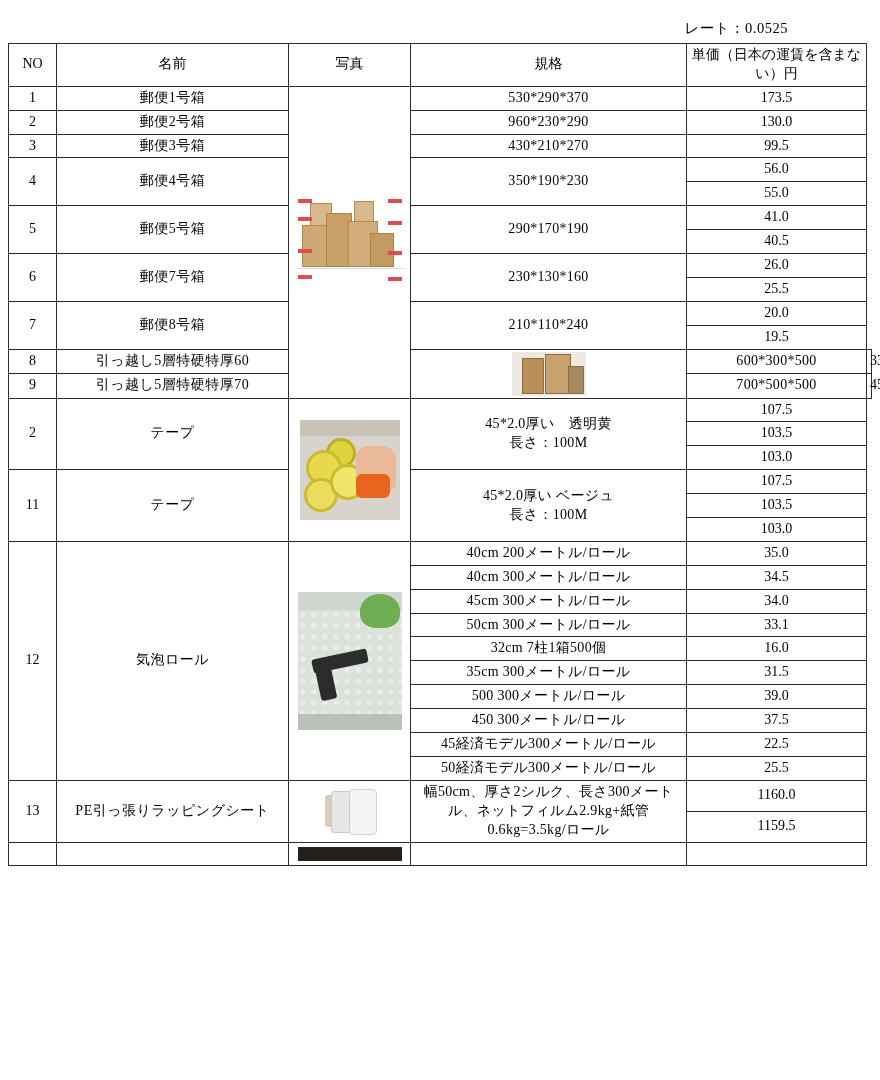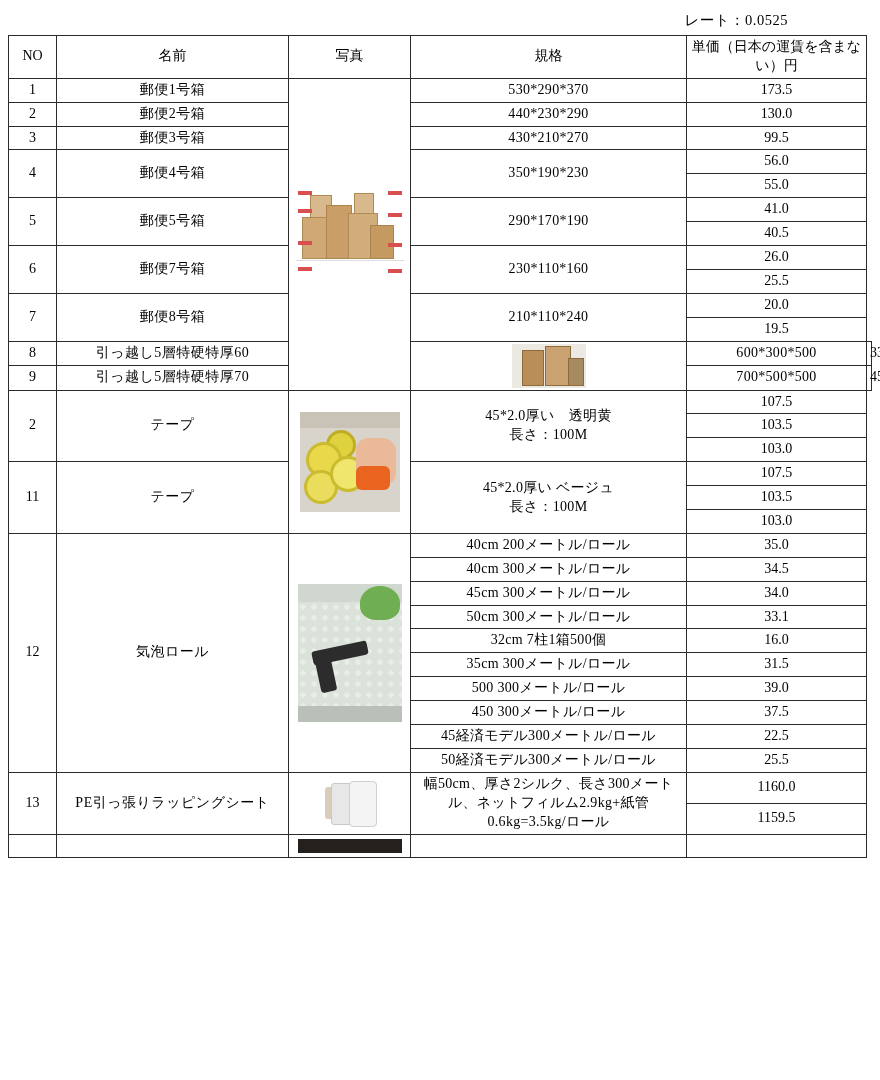--- a/index.html
+++ b/index.html
@@ -13,21 +13,21 @@
     font-family: "Liberation Serif", "DejaVu Serif", serif;
     color: #000000;
     overflow: hidden;
     position: relative;
   }
   .page {
     width: 808px;
     height: 1080px;
     position: relative;
     box-sizing: border-box;
-    padding: 4px 8px;
+    padding: 12px 8px;
   }
   .rate-line {
     text-align: right;
     font-size: 14.5px;
     letter-spacing: 0.5px;
     padding: 6px 12px 5px 0;
     height: 20px;
     line-height: 20px;
   }
   table.price-table {
@@ -185,21 +185,21 @@
             </div>
           </div>
         </td>
         <td class="spec-cell">530*290*370</td>
         <td class="price-cell">173.5</td>
       </tr>
 
       <tr>
         <td class="no-cell">2</td>
         <td class="name-cell">郵便2号箱</td>
-        <td class="spec-cell">440*230*290</td>
+        <td class="spec-cell">960*230*290</td>
         <td class="price-cell">130.0</td>
       </tr>
 
       <tr>
         <td class="no-cell">3</td>
         <td class="name-cell">郵便3号箱</td>
         <td class="spec-cell">430*210*270</td>
         <td class="price-cell">99.5</td>
       </tr>
 
@@ -219,21 +219,21 @@
         <td class="spec-cell" rowspan="2">290*170*190</td>
         <td class="price-cell">41.0</td>
       </tr>
       <tr>
         <td class="price-cell">40.5</td>
       </tr>
 
       <tr>
         <td class="no-cell" rowspan="2">6</td>
         <td class="name-cell" rowspan="2">郵便7号箱</td>
-        <td class="spec-cell" rowspan="2">230*110*160</td>
+        <td class="spec-cell" rowspan="2">230*130*160</td>
         <td class="price-cell">26.0</td>
       </tr>
       <tr>
         <td class="price-cell">25.5</td>
       </tr>
 
       <tr>
         <td class="no-cell" rowspan="2">7</td>
         <td class="name-cell" rowspan="2">郵便8号箱</td>
         <td class="spec-cell" rowspan="2">210*110*240</td>

